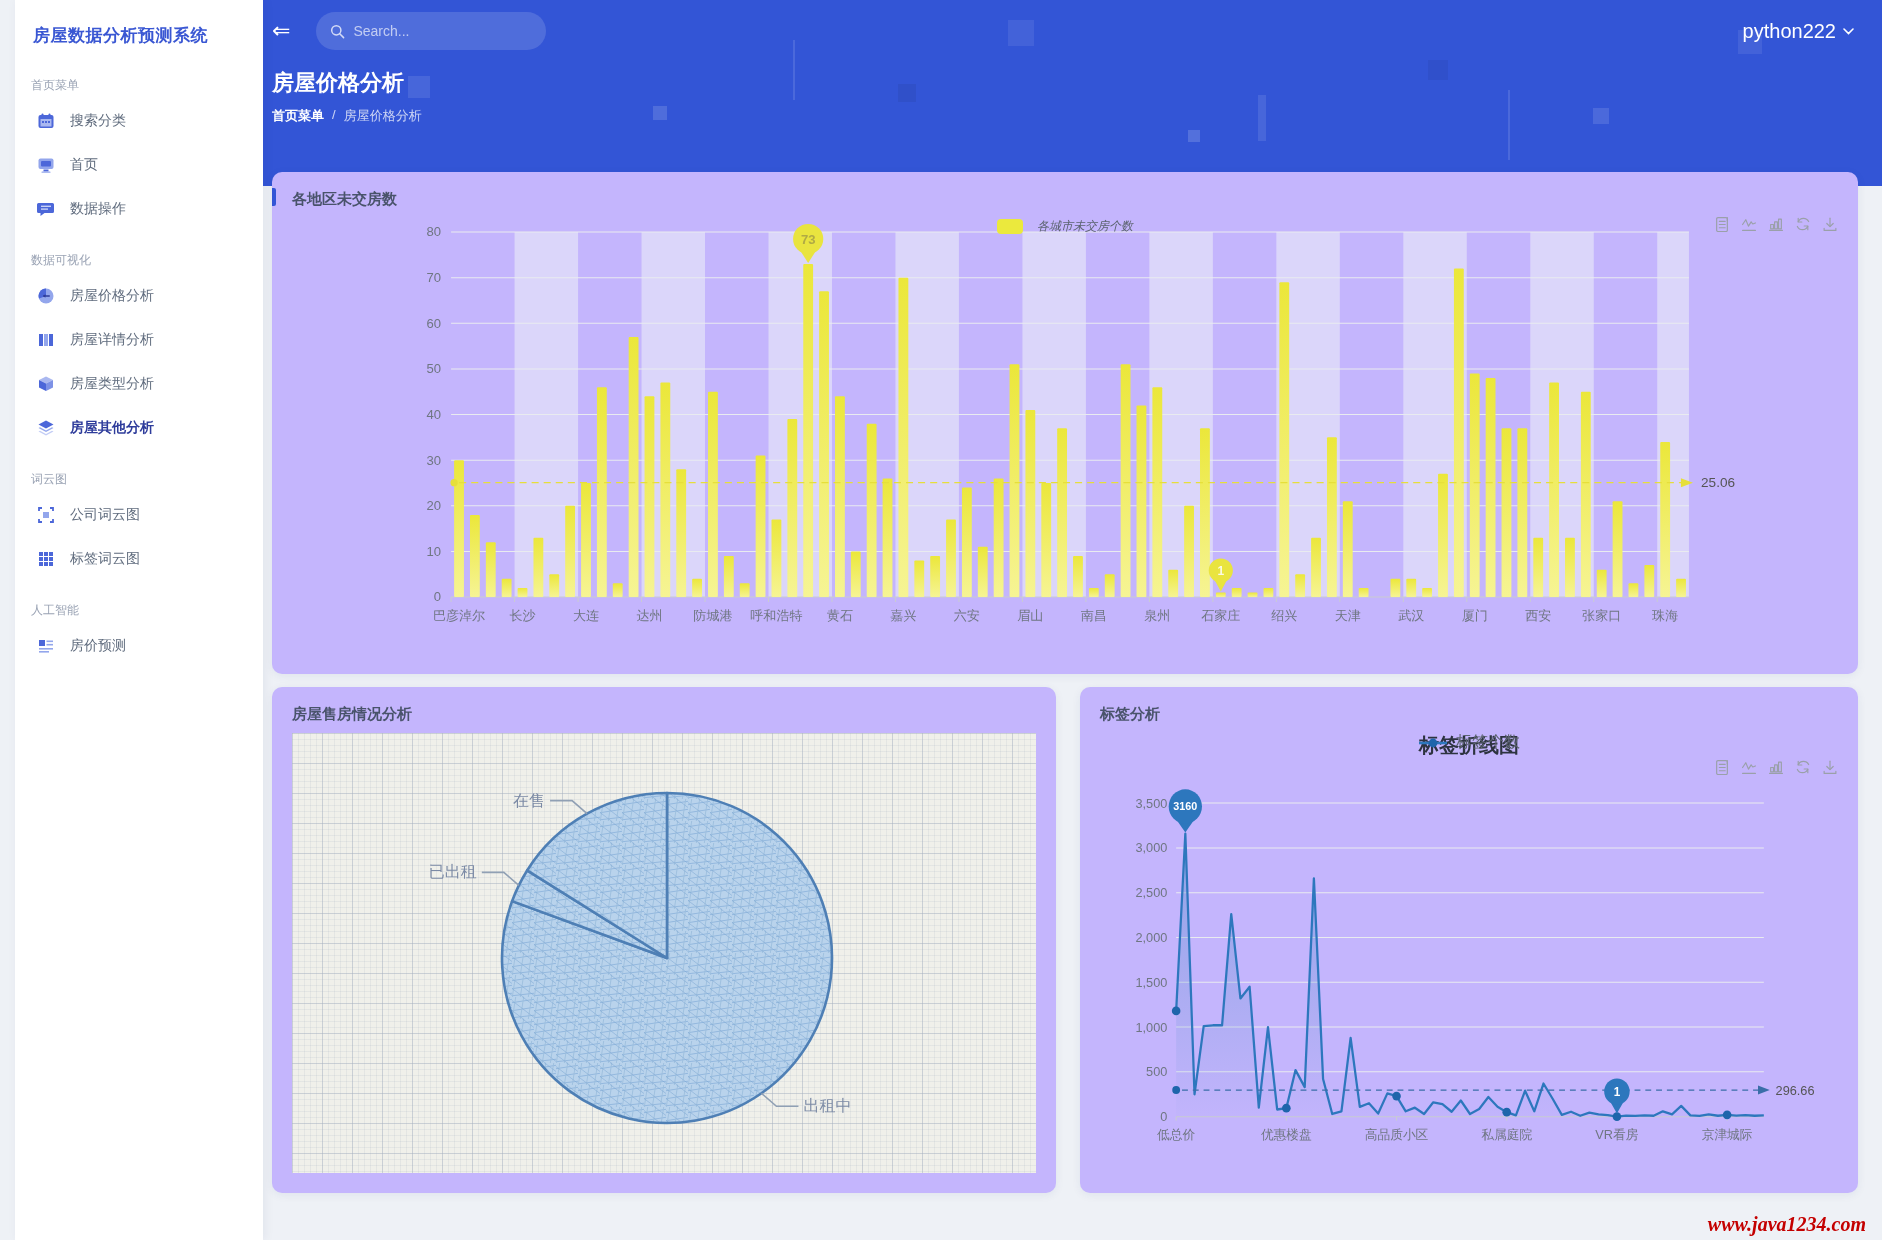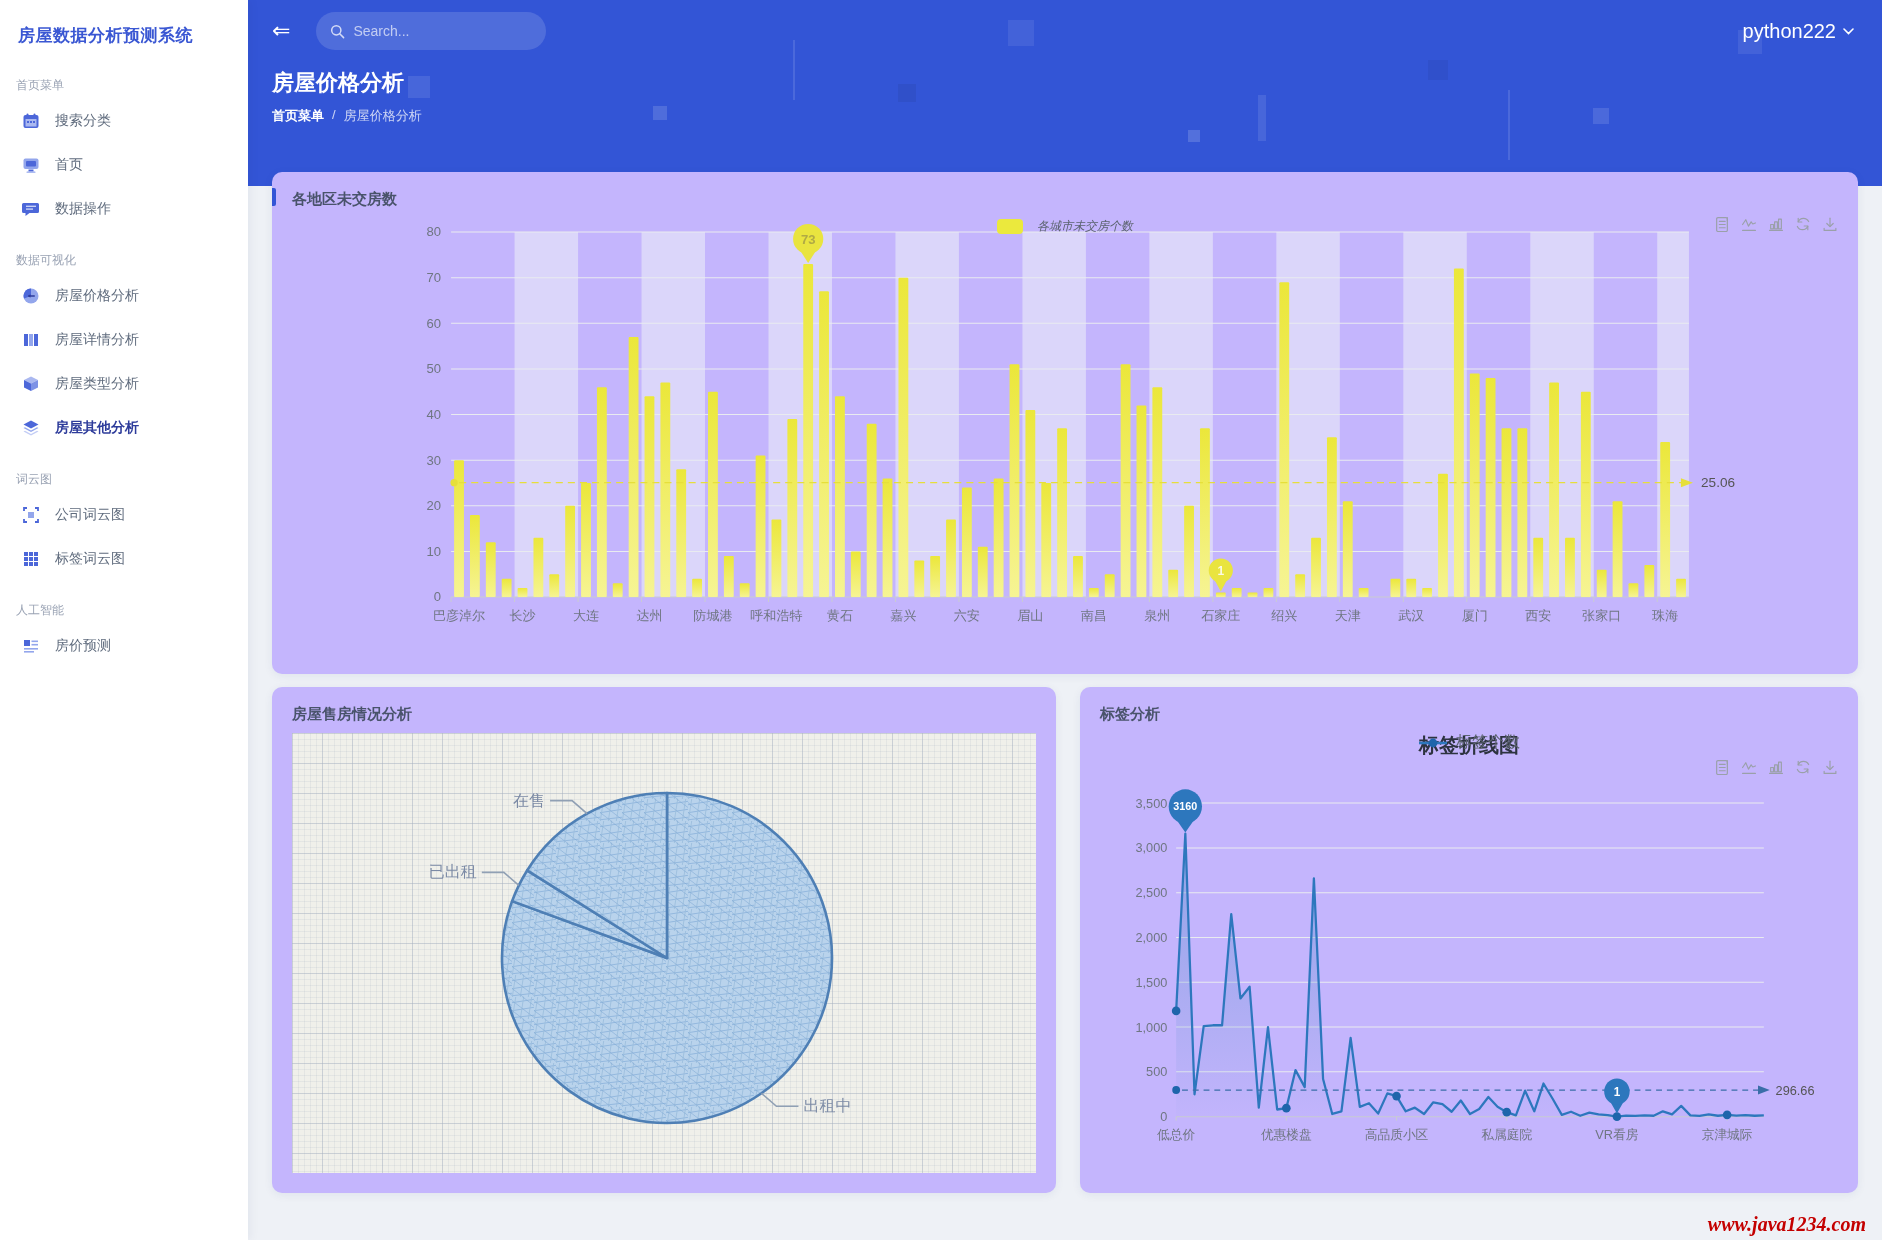--- a/index.html
+++ b/index.html
@@ -1,20 +1,20 @@
 <!DOCTYPE html>
 <html><head>
 <meta charset="utf-8">
 <style>
   * { margin:0; padding:0; box-sizing:border-box; }
   html,body { width:1882px; height:1240px; overflow:hidden;
     font-family:"Liberation Sans","DejaVu Sans",sans-serif; background:#eef1f6; }
 
   
-  .sidebar { position:fixed; left:0; top:0; width:248px; height:1240px; background:#fff;
+  .sidebar { position:fixed; left:15px; top:0; width:248px; height:1240px; background:#fff;
     z-index:20; box-shadow:2px 0 10px rgba(20,40,90,.06); }
   .brand { padding:24px 18px 10px 18px; color:#3a57d3; font-size:17px; font-weight:bold;
     letter-spacing:.5px; white-space:nowrap; }
   .side-section { font-size:12px; color:#9aa3b4; padding:20px 16px 4px 16px; }
   .side-item { display:flex; align-items:center; gap:15px; padding:12px 16px; margin:2px 6px;
     color:#5f6b7d; font-size:14px; cursor:pointer; border-radius:6px; }
   .side-item.active { color:#2e3c9b; font-weight:bold; }
   .side-item svg { flex:0 0 18px; }
 
   

